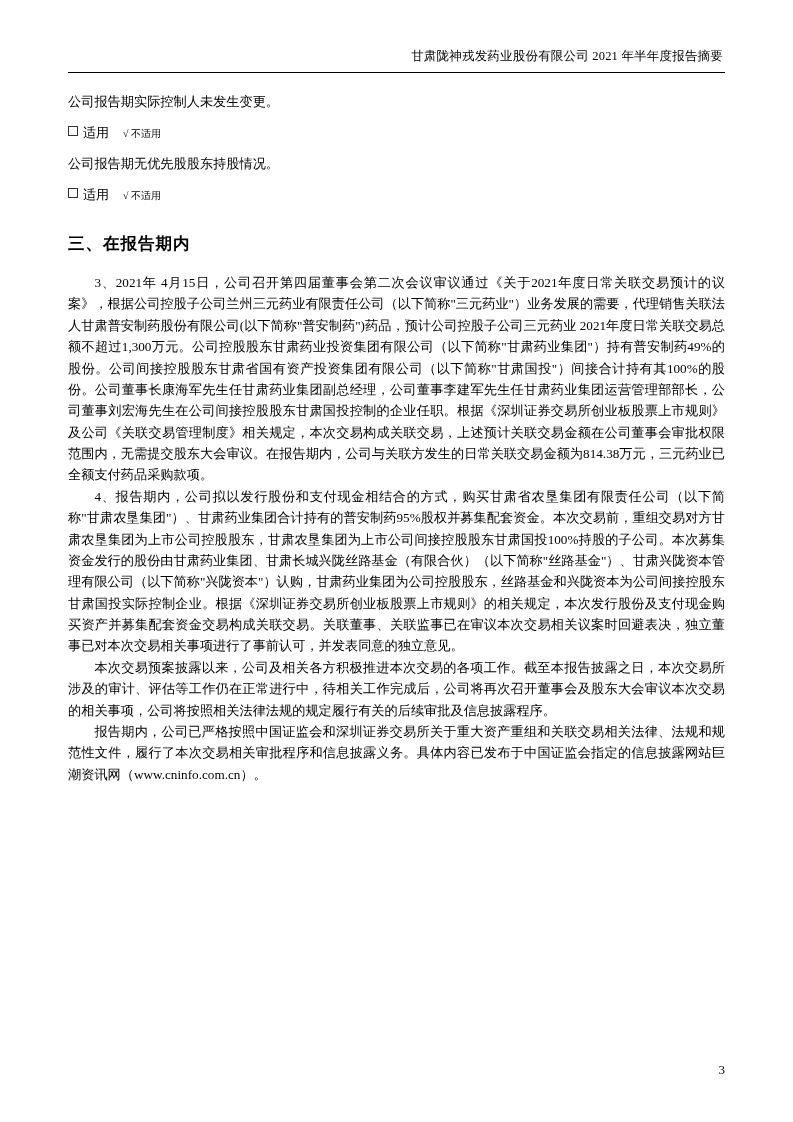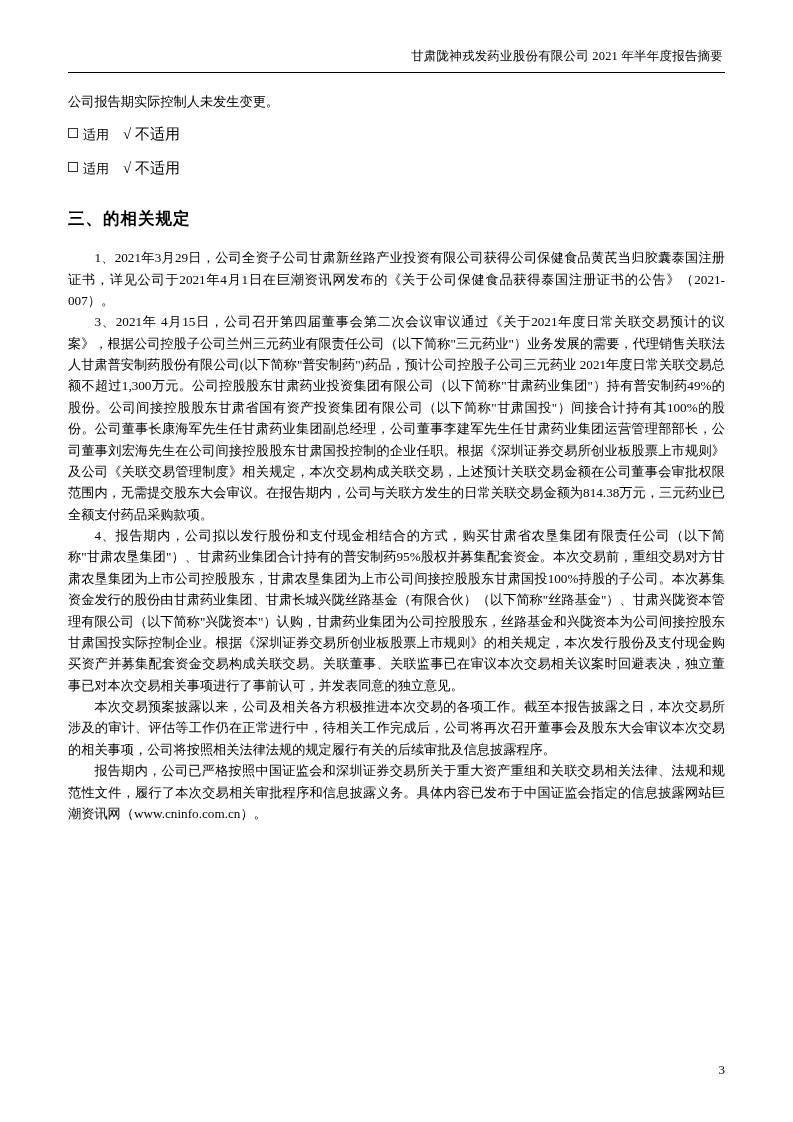--- a/index.html
+++ b/index.html
@@ -71,21 +71,21 @@
     width: 8px;
     height: 8px;
     border: 1px solid #333;
     margin-right: 5px;
     position: relative;
     top: -1px;
   }
   .check {
     display: inline-block;
     margin: 0 4px 0 14px;
-    font-size: 15px;
+    font-size: 10px;
   }
   .body-block p {
     margin: 0;
   }
   .pagenum {
     position: absolute;
     right: 68px;
     bottom: 44px;
     font-size: 13px;
   }
@@ -102,30 +102,30 @@
 
   <div class="content">
 
     <p class="plain">公司报告期实际控制人未发生变更。</p>
 
 
     <div class="opt-line">
       <span class="box"></span><span>适用</span><span class="check">√ 不适用</span>
     </div>
 
+    <p class="plain">公司报告期无优先股股东持股情况。</p>
 
 
     <div class="opt-line">
       <span class="box"></span><span>适用</span><span class="check">√ 不适用</span>
     </div>
 
-    <div class="sec-head-big">三、的相关规定</div>
+    <div class="sec-head-big">三、在报告期内</div>
 
     <div class="body-block">
-      <p class="para-indent">1、2021年3月29日，公司全资子公司甘肃新丝路产业投资有限公司获得公司保健食品黄芪当归胶囊泰国注册证书，详见公司于2021年4月1日在巨潮资讯网发布的《关于公司保健食品获得泰国注册证书的公告》（2021-007）。</p>
       <p class="para-indent">3、2021年 4月15日，公司召开第四届董事会第二次会议审议通过《关于2021年度日常关联交易预计的议案》，根据公司控股子公司兰州三元药业有限责任公司（以下简称"三元药业"）业务发展的需要，代理销售关联法人甘肃普安制药股份有限公司(以下简称"普安制药")药品，预计公司控股子公司三元药业 2021年度日常关联交易总额不超过1,300万元。公司控股股东甘肃药业投资集团有限公司（以下简称"甘肃药业集团"）持有普安制药49%的股份。公司间接控股股东甘肃省国有资产投资集团有限公司（以下简称"甘肃国投"）间接合计持有其100%的股份。公司董事长康海军先生任甘肃药业集团副总经理，公司董事李建军先生任甘肃药业集团运营管理部部长，公司董事刘宏海先生在公司间接控股股东甘肃国投控制的企业任职。根据《深圳证券交易所创业板股票上市规则》及公司《关联交易管理制度》相关规定，本次交易构成关联交易，上述预计关联交易金额在公司董事会审批权限范围内，无需提交股东大会审议。在报告期内，公司与关联方发生的日常关联交易金额为814.38万元，三元药业已全额支付药品采购款项。</p>
       <p class="para-indent">4、报告期内，公司拟以发行股份和支付现金相结合的方式，购买甘肃省农垦集团有限责任公司（以下简称"甘肃农垦集团"）、甘肃药业集团合计持有的普安制药95%股权并募集配套资金。本次交易前，重组交易对方甘肃农垦集团为上市公司控股股东，甘肃农垦集团为上市公司间接控股股东甘肃国投100%持股的子公司。本次募集资金发行的股份由甘肃药业集团、甘肃长城兴陇丝路基金（有限合伙）（以下简称"丝路基金"）、甘肃兴陇资本管理有限公司（以下简称"兴陇资本"）认购，甘肃药业集团为公司控股股东，丝路基金和兴陇资本为公司间接控股东甘肃国投实际控制企业。根据《深圳证券交易所创业板股票上市规则》的相关规定，本次发行股份及支付现金购买资产并募集配套资金交易构成关联交易。关联董事、关联监事已在审议本次交易相关议案时回避表决，独立董事已对本次交易相关事项进行了事前认可，并发表同意的独立意见。</p>
       <p class="para-indent">本次交易预案披露以来，公司及相关各方积极推进本次交易的各项工作。截至本报告披露之日，本次交易所涉及的审计、评估等工作仍在正常进行中，待相关工作完成后，公司将再次召开董事会及股东大会审议本次交易的相关事项，公司将按照相关法律法规的规定履行有关的后续审批及信息披露程序。</p>
       <p class="para-indent">报告期内，公司已严格按照中国证监会和深圳证券交易所关于重大资产重组和关联交易相关法律、法规和规范性文件，履行了本次交易相关审批程序和信息披露义务。具体内容已发布于中国证监会指定的信息披露网站巨潮资讯网（www.cninfo.com.cn）。</p>
     </div>
 
   </div>
 
   <div class="pagenum">3</div>
 

